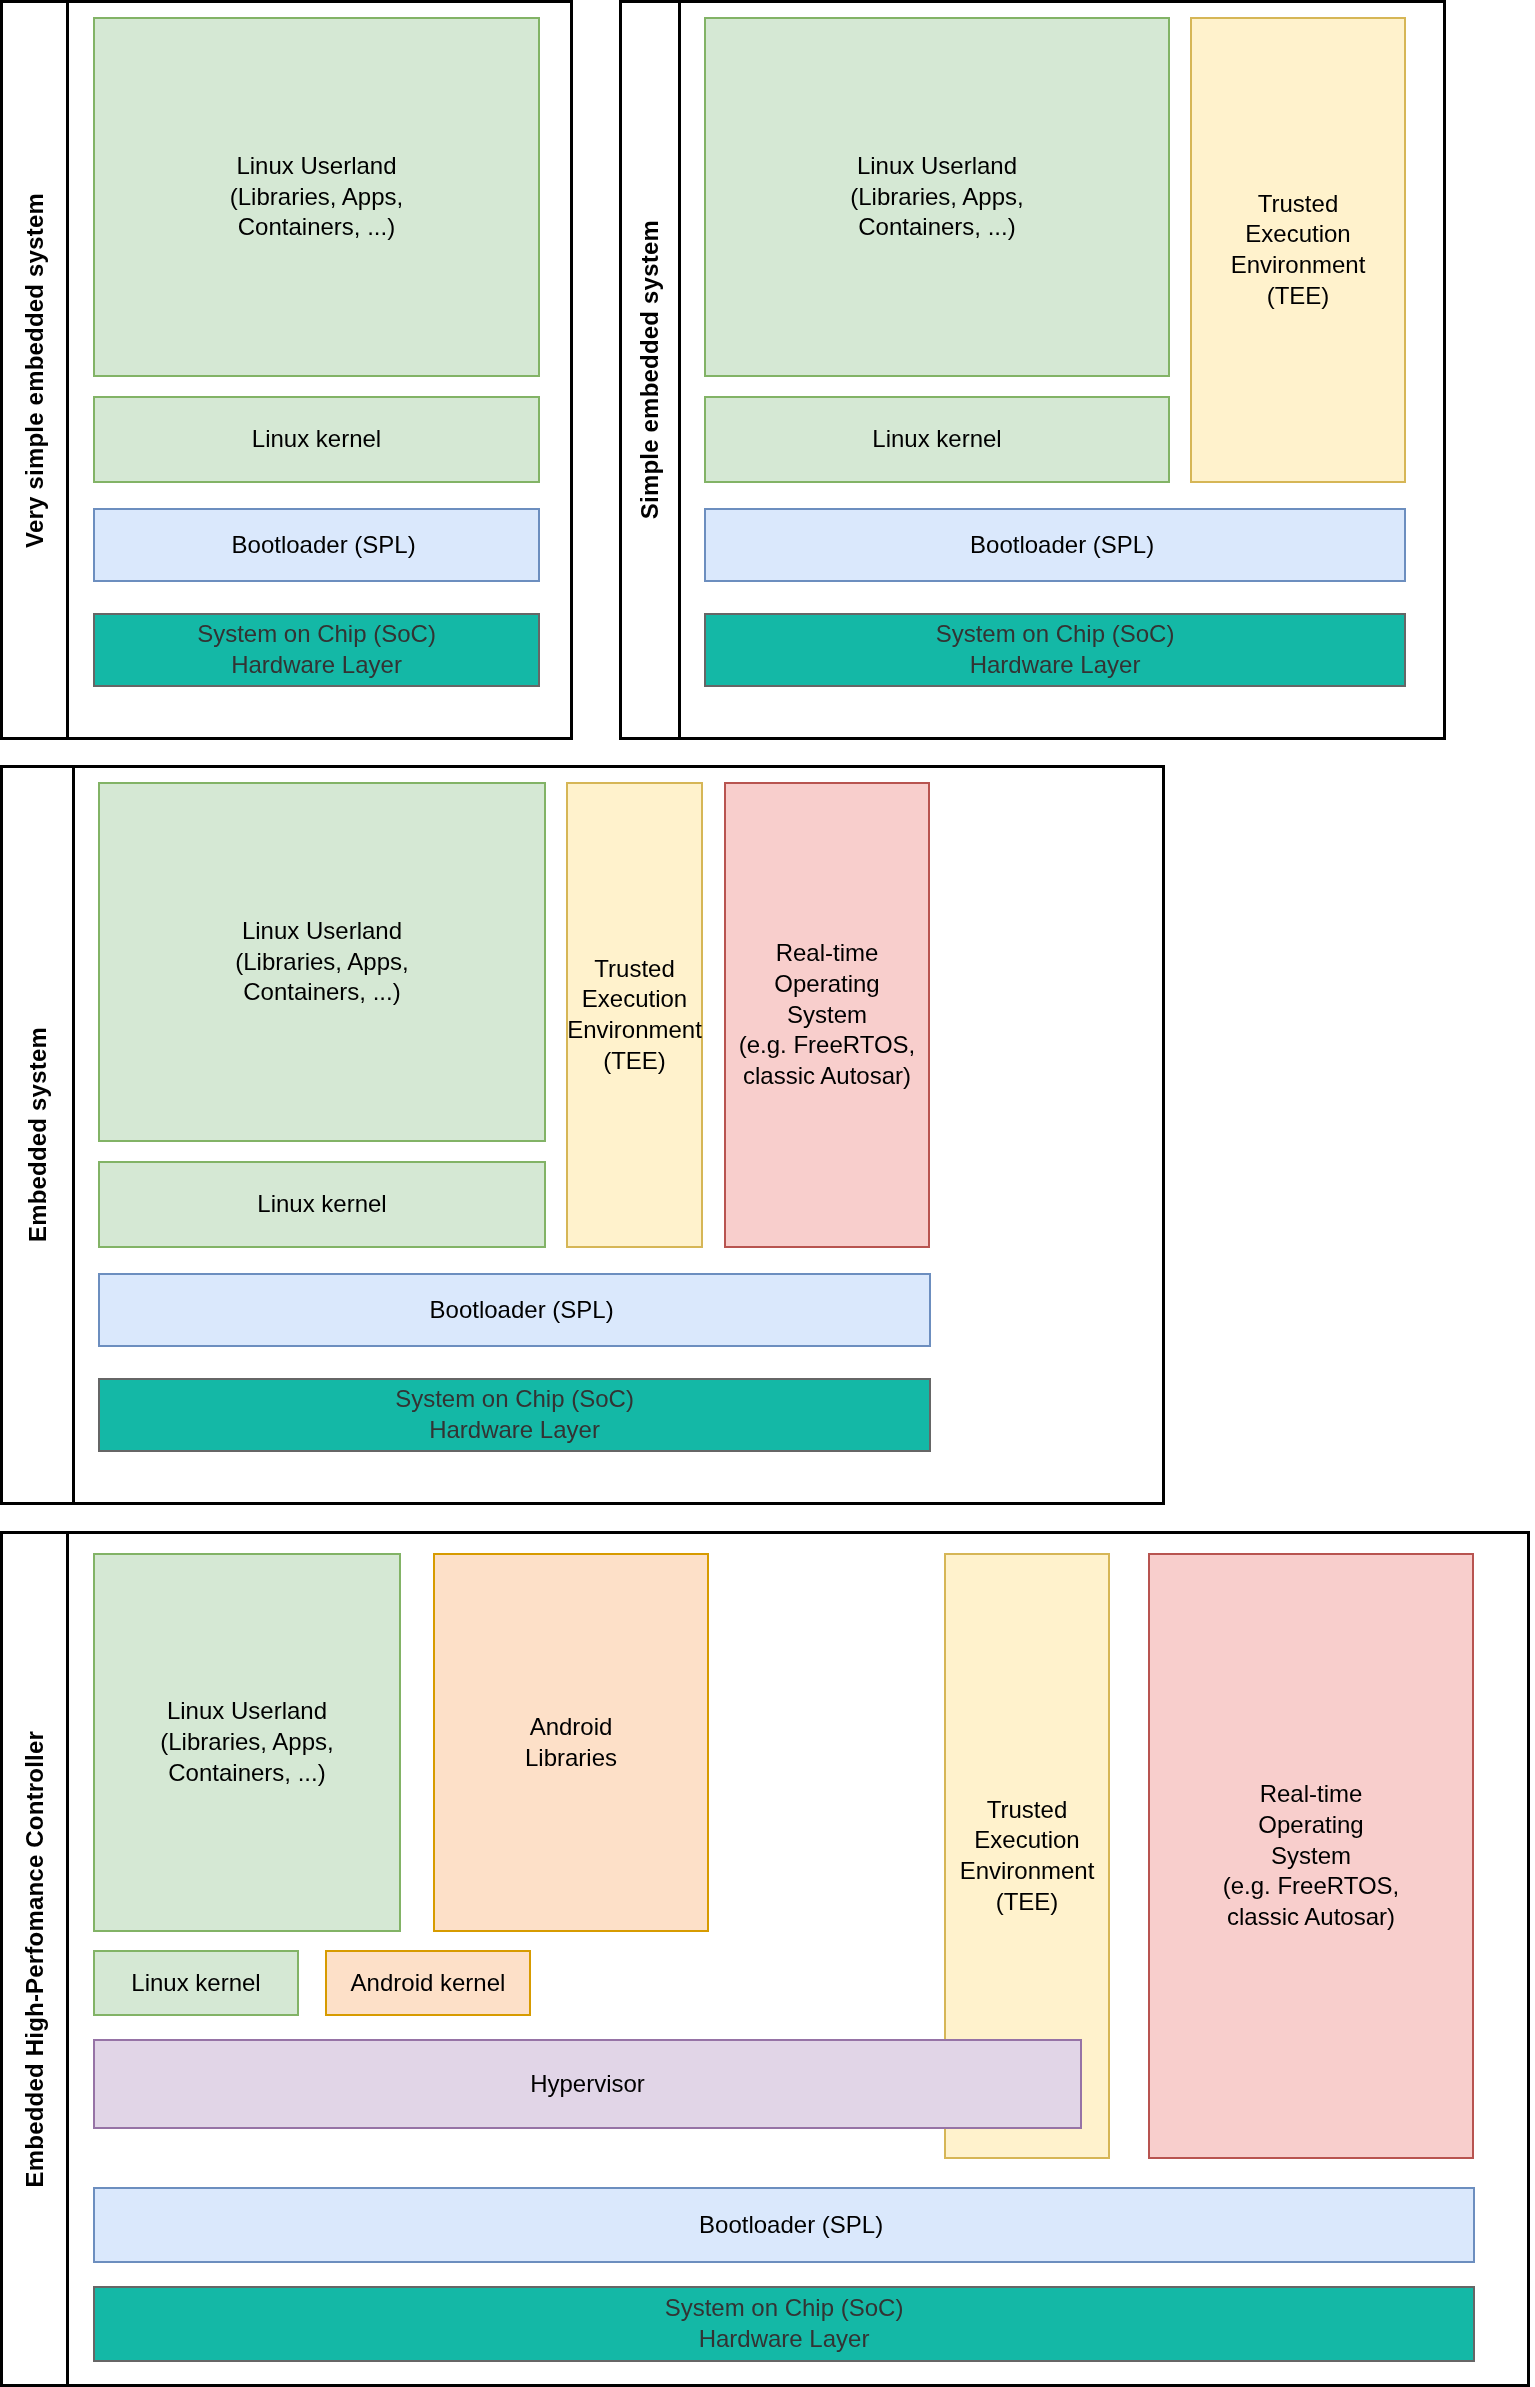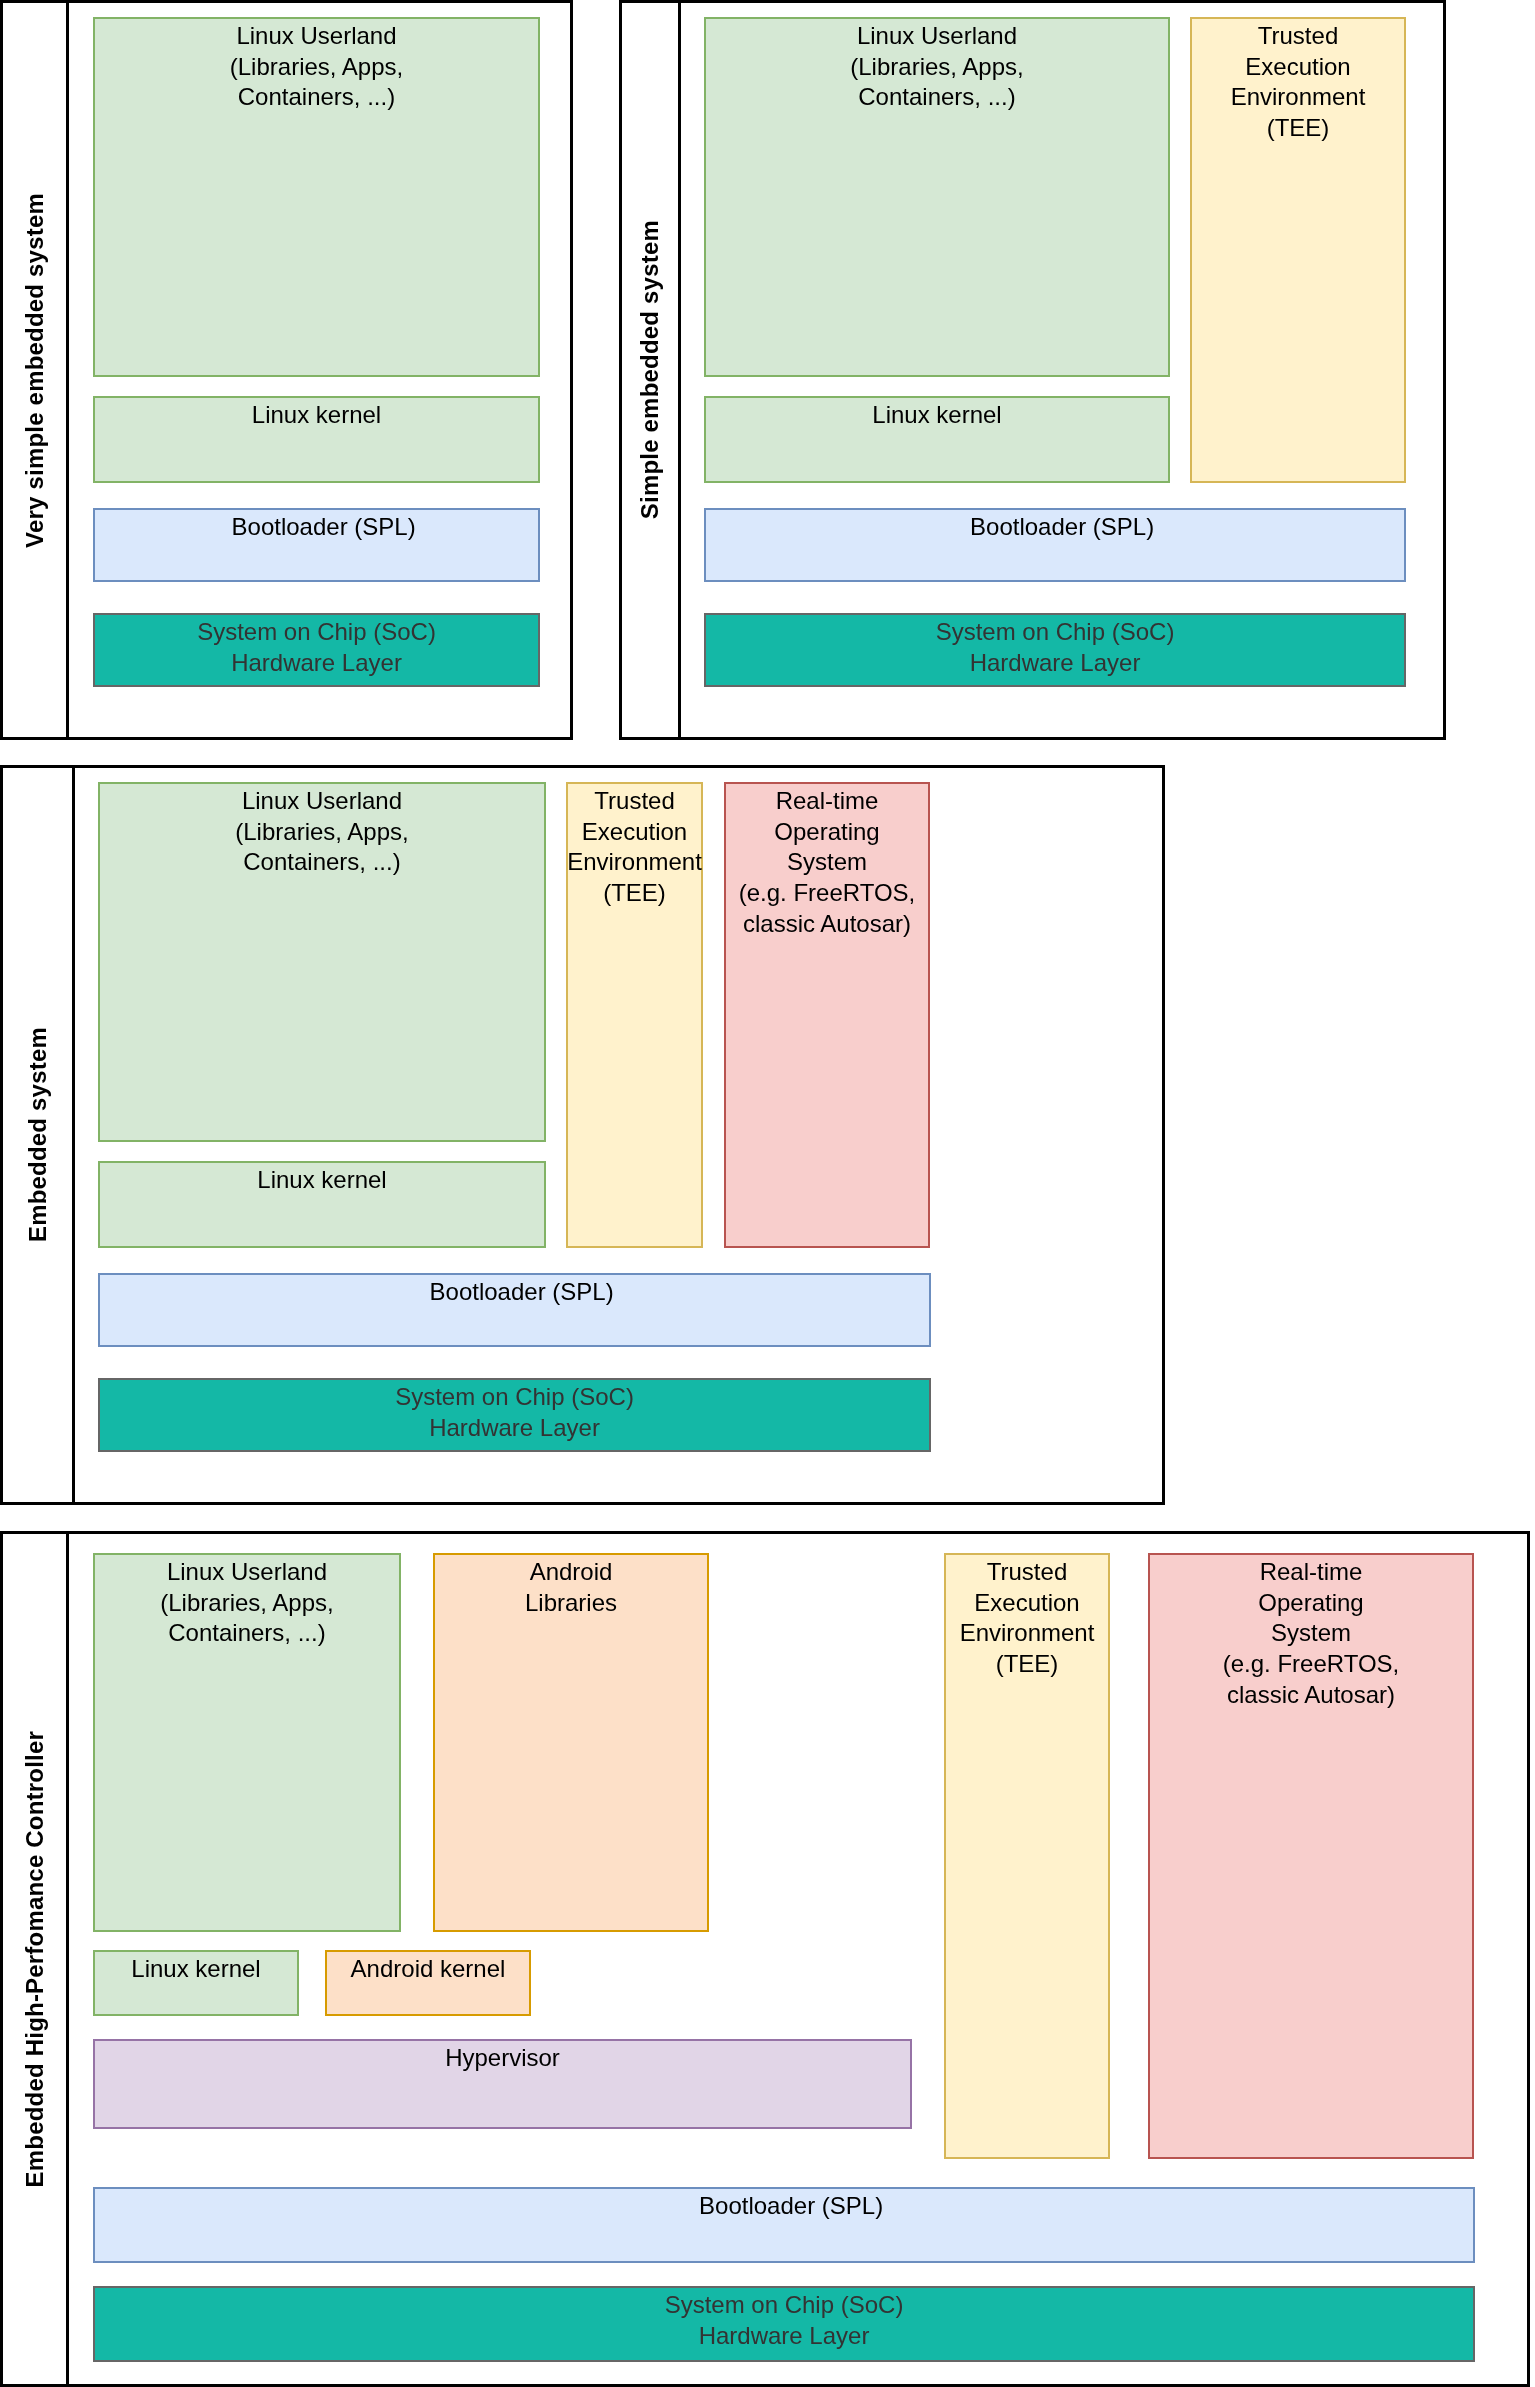--- a/index.html
+++ b/index.html
@@ -54,20 +54,21 @@
     bottom: 0;
   }
 
   
   .box {
     position: absolute;
     box-sizing: border-box;
     border-width: 2.8px;
     border-style: solid;
     display: flex;
+    align-items: center;
     justify-content: center;
     text-align: center;
     font-size: 24px;
     line-height: 1.28;
     color: #000000;
     padding: 1.9px 3.8px;
   }
   .box span { display: block; }
 
   .c-green  { background: #d5e8d4; border-color: #82b366; }
@@ -250,21 +251,21 @@
       </div>
 
       <div class="box c-green" style="left:24px; top:416px; width:206px; height:66px;">
         <span>Linux kernel</span>
       </div>
 
       <div class="box c-orange" style="left:256px; top:416px; width:206px; height:66px;">
         <span>Android kernel</span>
       </div>
 
-      <div class="box c-purple" style="left:24px; top:505px; width:819px; height:90px;">
+      <div class="box c-purple" style="left:24px; top:505px; width:989px; height:90px;">
         <span>Hypervisor</span>
       </div>
 
       <div class="box c-blue" style="left:24px; top:653px; width:1382px; height:76px;">
         <span>Bootloader (SPL)</span>
       </div>
 
       <div class="box c-grey" style="left:24px; top:752px; width:1382px; height:76px;">
         <span>
           <span>System on Chip (SoC)</span>

